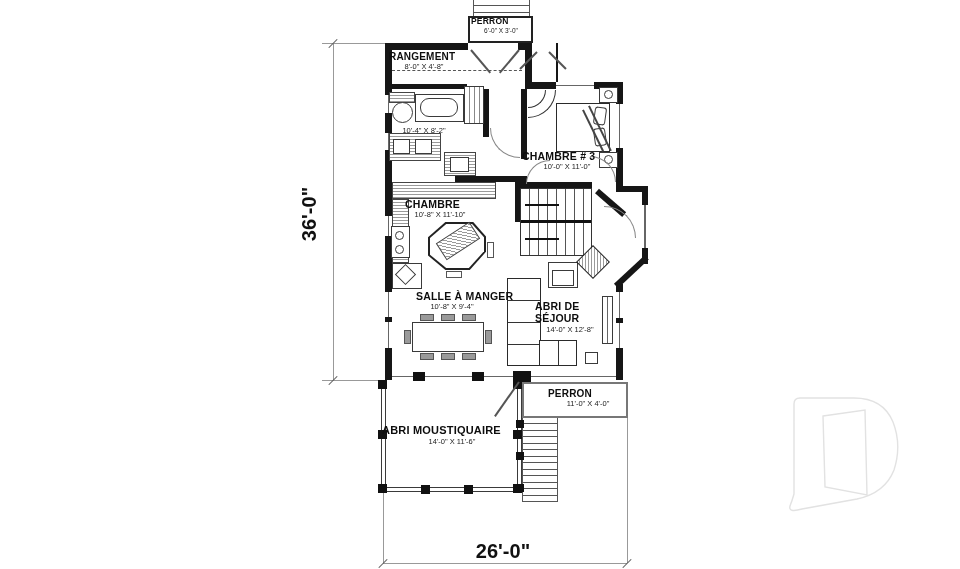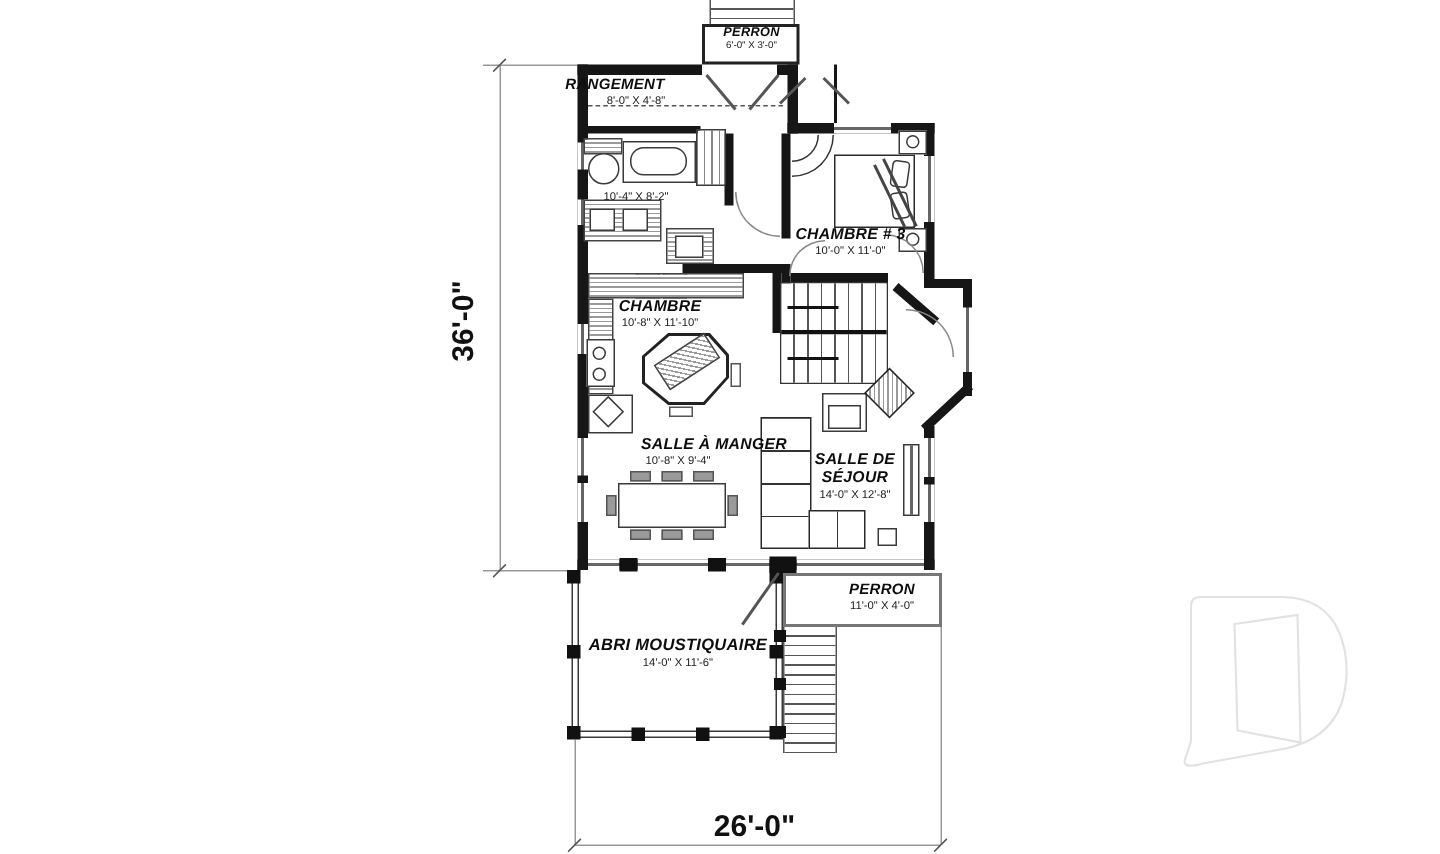--- a/index.html
+++ b/index.html
@@ -17,21 +17,21 @@
   .thin{border-width:1px;border-color:#3a3a3a;}
   .circle{border-radius:50%;}
   .leaf{position:absolute;background:#555;width:2px;}
   .arc{position:absolute;border:1px solid #888;box-sizing:border-box;background:transparent;}
   .screen{position:absolute;background:#fff;border:1px solid #3a3a3a;box-sizing:border-box;}
   .post{position:absolute;background:#111;}
   .stair-tread-h{position:absolute;background:repeating-linear-gradient(90deg,#fff 0 8px,#555 8px 9px);}
   .stair-tread-v{position:absolute;background:repeating-linear-gradient(180deg,#fff 0 5.5px,#555 5.5px 6.5px);
                  border-left:1px solid #555;border-right:1px solid #555;box-sizing:border-box;}
   .room-name{position:absolute;font-weight:bold;font-size:10.5px;line-height:1.15;
-             text-align:center;color:#0d0d0d;letter-spacing:.2px;font-style:italic;}
+             text-align:left;color:#0d0d0d;letter-spacing:.2px;}
   .room-dims{position:absolute;font-size:7.5px;text-align:center;color:#1a1a1a;}
   .dim-line{position:absolute;background:#999;}
   .dim-text{position:absolute;font-weight:bold;font-size:20px;text-align:center;color:#111;}
   .tick{position:absolute;width:12px;height:1px;background:#555;transform:rotate(-45deg);}
   .dashed{position:absolute;border-top:1.5px dashed #555;}
   .chair{position:absolute;background:#9a9a9a;border:1px solid #555;box-sizing:border-box;}
   .xbox{position:absolute;border:1px solid #333;box-sizing:border-box;background:
         linear-gradient(to bottom right,transparent calc(50% - .7px),#555 calc(50% - .7px) calc(50% + .7px),transparent calc(50% + .7px)),
         linear-gradient(to top right,transparent calc(50% - .7px),#555 calc(50% - .7px) calc(50% + .7px),transparent calc(50% + .7px)),#fff;}
 </style>
@@ -198,35 +198,35 @@
   <div class="post" style="left:513px;top:430px;width:9px;height:9px;"></div>
   <div class="post" style="left:513px;top:380px;width:9px;height:9px;"></div>
   <div class="leaf" style="left:518px;top:382px;height:42px;transform:rotate(35deg);transform-origin:top center;"></div>
 
   <div class="box" style="left:522px;top:382px;width:106px;height:36px;border:2px solid #777;"></div>
   <div class="stair-tread-v" style="left:522px;top:418px;width:36px;height:84px;"></div>
   <div class="post" style="left:516px;top:420px;width:8px;height:8px;"></div>
   <div class="post" style="left:516px;top:452px;width:8px;height:8px;"></div>
   <div class="post" style="left:516px;top:484px;width:8px;height:8px;"></div>
 
-  <div class="room-name" style="left:375px;top:51px;width:70px;font-size:10px;">RANGEMENT</div>
+  <div class="room-name" style="left:389px;top:51px;width:70px;font-size:10px;">RANGEMENT</div>
   <div class="room-dims" style="left:389px;top:62px;width:70px;">8'-0" X 4'-8"</div>
 
   <div class="room-dims" style="left:389px;top:126px;width:70px;">10'-4" X 8'-2"</div>
 
   <div class="room-name" style="left:522px;top:150px;width:90px;">CHAMBRE # 3</div>
   <div class="room-dims" style="left:522px;top:162px;width:90px;">10'-0" X 11'-0"</div>
 
   <div class="room-name" style="left:405px;top:198px;width:70px;">CHAMBRE</div>
   <div class="room-dims" style="left:405px;top:210px;width:70px;">10'-8" X 11'-10"</div>
 
   <div class="room-name" style="left:416px;top:290px;width:120px;">SALLE À MANGER</div>
   <div class="room-dims" style="left:392px;top:302px;width:120px;">10'-8" X 9'-4"</div>
 
-  <div class="room-name" style="left:535px;top:300px;width:70px;">SALLE DE SÉJOUR</div>
+  <div class="room-name" style="left:535px;top:300px;width:70px;">ABRI DE SÉJOUR</div>
   <div class="room-dims" style="left:535px;top:325px;width:70px;">14'-0" X 12'-8"</div>
 
   <div class="room-name" style="left:548px;top:388px;width:80px;font-size:10px;">PERRON</div>
   <div class="room-dims" style="left:548px;top:399px;width:80px;">11'-0" X 4'-0"</div>
 
   <div class="room-name" style="left:382px;top:424px;width:140px;font-size:11px;">ABRI MOUSTIQUAIRE</div>
   <div class="room-dims" style="left:382px;top:437px;width:140px;">14'-0" X 11'-6"</div>
 
 </div>
 

